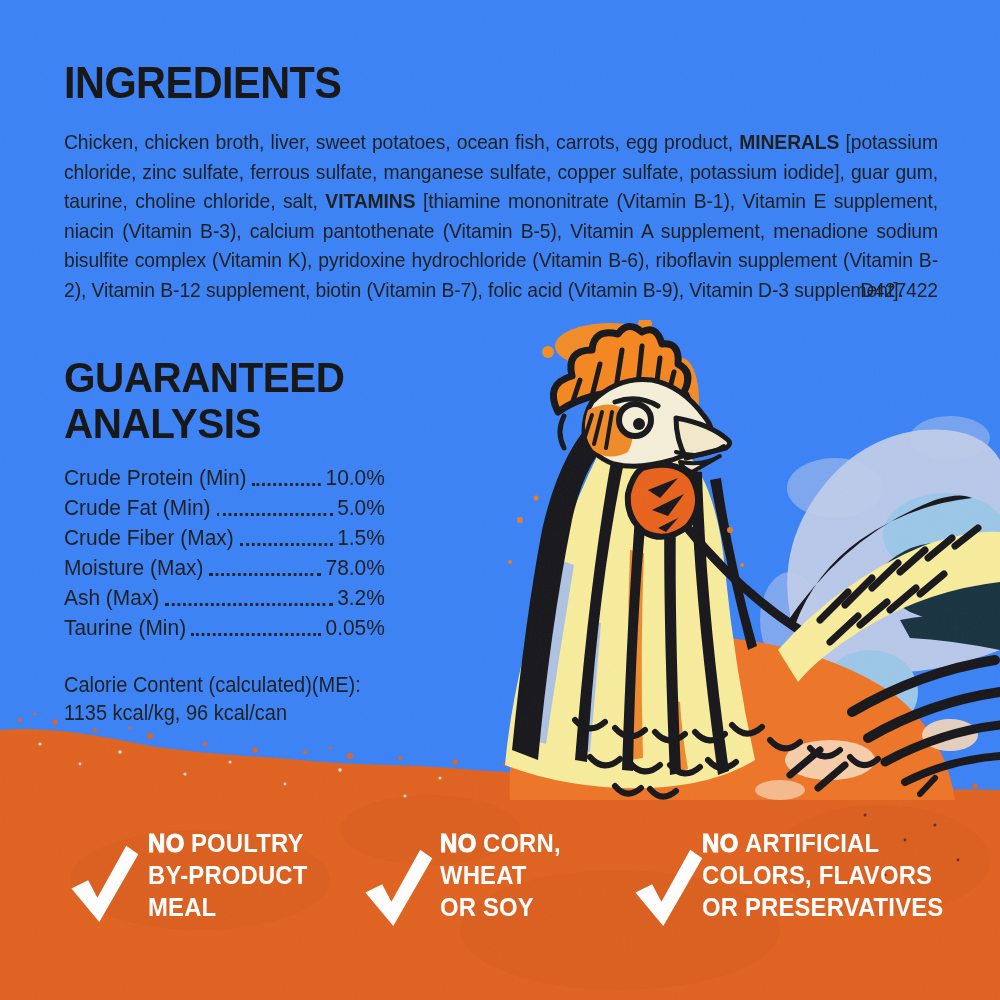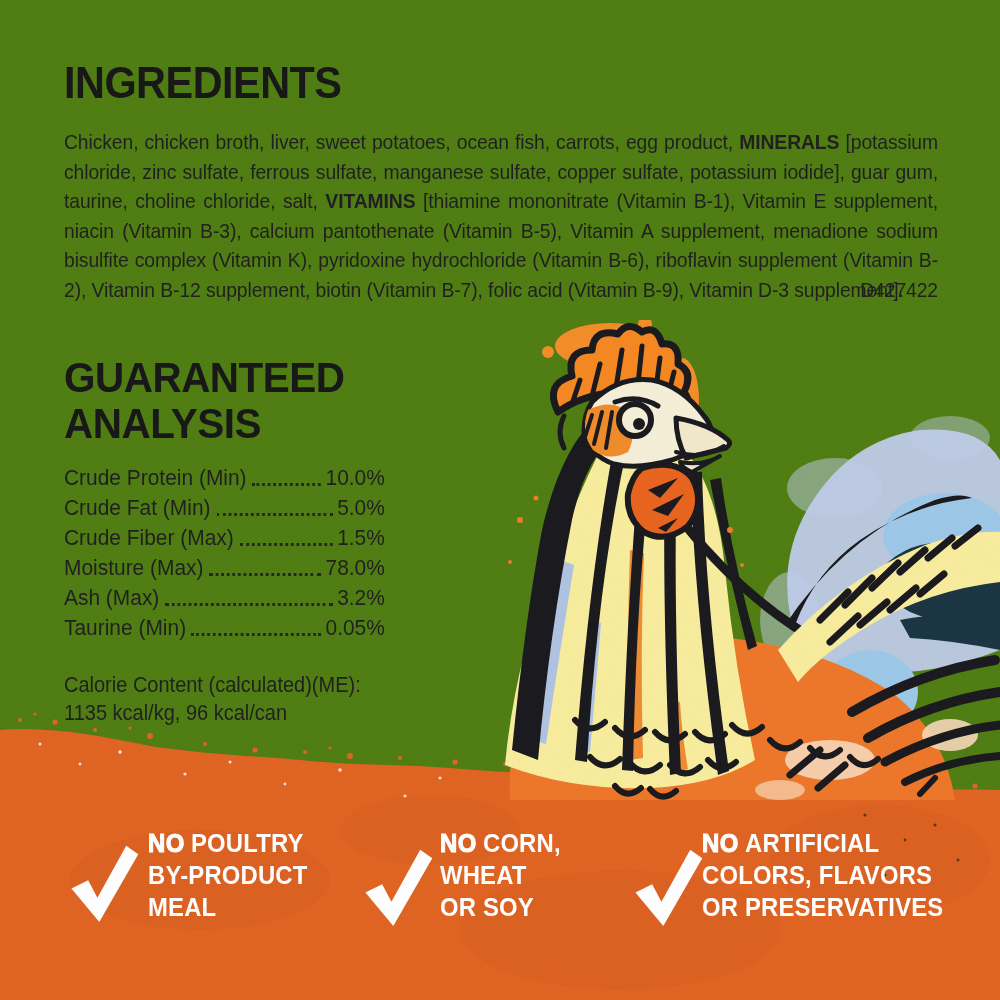--- a/index.html
+++ b/index.html
@@ -1,18 +1,18 @@
 <!DOCTYPE html>
 <html><head>
 <meta charset="utf-8">
 <style>
   html,body{margin:0;padding:0;background:#888;}
   #canvas{
     position:relative;width:1000px;height:1000px;overflow:hidden;
-    background:#4d7c0f;
+    background:#3b82f6;
     font-family:"Liberation Sans", sans-serif;
     color:#1A1A1A;
   }
   .abs{position:absolute;}
   .cond{transform-origin:left top;}
 
   
   .h-ingredients{
     left:64px;top:58px;font-size:44px;font-weight:700;letter-spacing:-.5px;
     transform:scaleX(.94);color:#141414;

